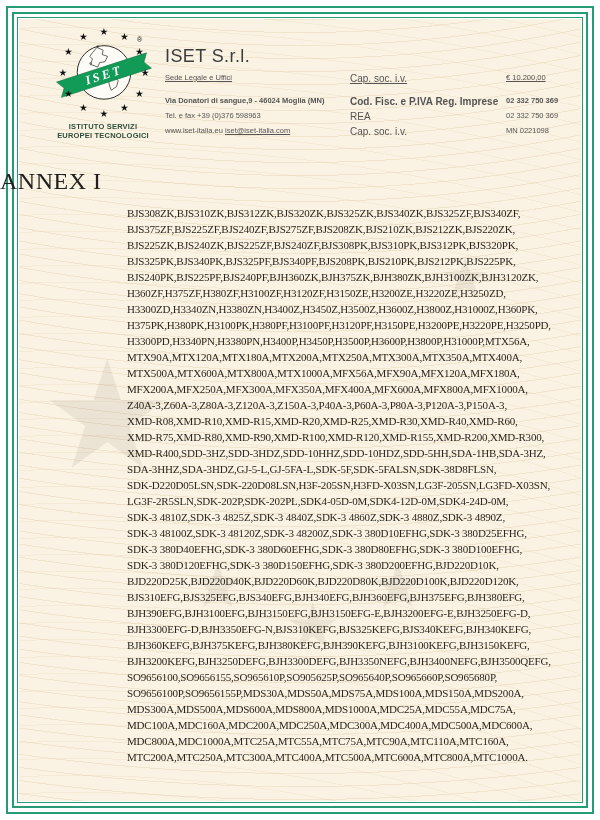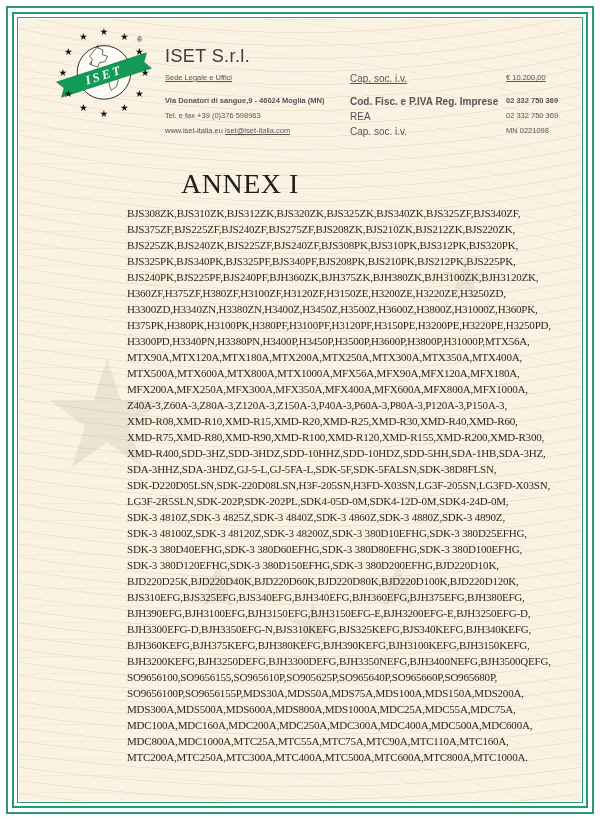--- a/index.html
+++ b/index.html
@@ -25,22 +25,22 @@
   .logo-svg{position:absolute;left:46px;top:26px;}
   .logo-caption{position:absolute;left:30px;top:122px;width:146px;text-align:center;
       font-size:7.5px;font-weight:bold;letter-spacing:.2px;color:#2e4d3a;line-height:9px;}
   .company-name{position:absolute;left:165px;top:46px;font-size:18px;color:#3c3c3c;letter-spacing:.4px;}
   .addr{position:absolute;left:165px;font-size:7.5px;color:#555;}
   .addr a, .email{text-decoration:underline;color:#555;cursor:pointer;}
   .r-label{position:absolute;left:350px;font-size:10px;color:#555;}
   .r-value{position:absolute;left:462px;font-size:7.5px;color:#555;padding-left:44px;}
   .row1{top:73px;text-decoration:underline;} .row2{top:96px;font-weight:bold;} .row3{top:111px;} .row4{top:126px;}
   
-  .annex-title{position:absolute;left:0;top:168px;width:480px;text-align:center;
-      font-family:"Liberation Serif",serif;font-size:28px;letter-spacing:.5px;color:#21201e;}
+  .annex-title{position:absolute;left:0;top:168px;width:480px;text-align:left;
+      font-family:"Liberation Serif",serif;font-size:24px;letter-spacing:.5px;color:#21201e;}
   .annex-text{position:absolute;left:127px;top:205px;
       font-family:"Liberation Serif",serif;font-size:11px;letter-spacing:-0.2px;color:#2c2620;}
   .annex-line{height:16px;line-height:16px;white-space:nowrap;}
 </style>
 </head>
 <body>
 
 <div class="page">
 
   <div class="bg"></div>
@@ -79,20 +79,24 @@
       <text x="65" y="102">★</text>
         <text x="42" y="95.8">★</text>
       <text x="25.2" y="79">★</text>
         <text x="19" y="56">★</text>
       <text x="25.2" y="33">★</text>
         <text x="42" y="16.2">★</text>
     </g>
     <text x="102" y="18" font-size="8" fill="#111111">®</text>
   </svg>
 
+  <div class="logo-caption">
+    <div>ISTITUTO SERVIZI</div>
+    <div>EUROPEI TECNOLOGICI</div>
+  </div>
 
   <div class="company-name">ISET S.r.l.</div>
 
   <div class="addr row1">Sede Legale e Uffici</div>
   <div class="addr row2">Via Donatori di sangue,9 - 46024 Moglia (MN)</div>
   <div class="addr row3">Tel. e fax +39 (0)376 598963</div>
   <div class="addr row4">
     <span>www.iset-italia.eu</span>
     <span class="email">iset@iset-italia.com</span>
   </div>

